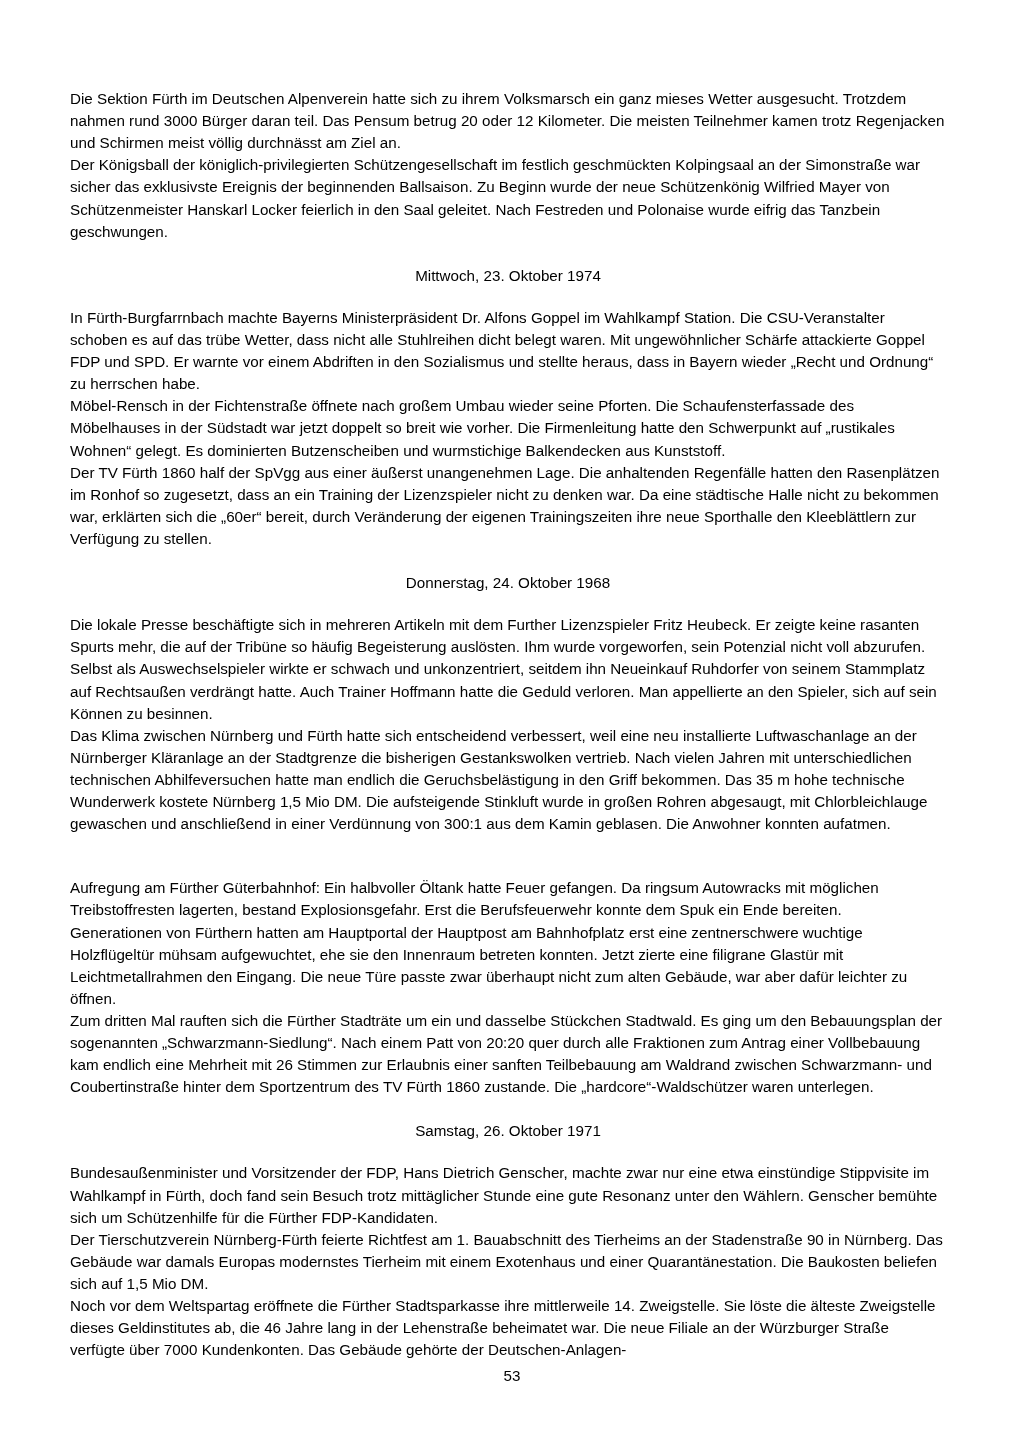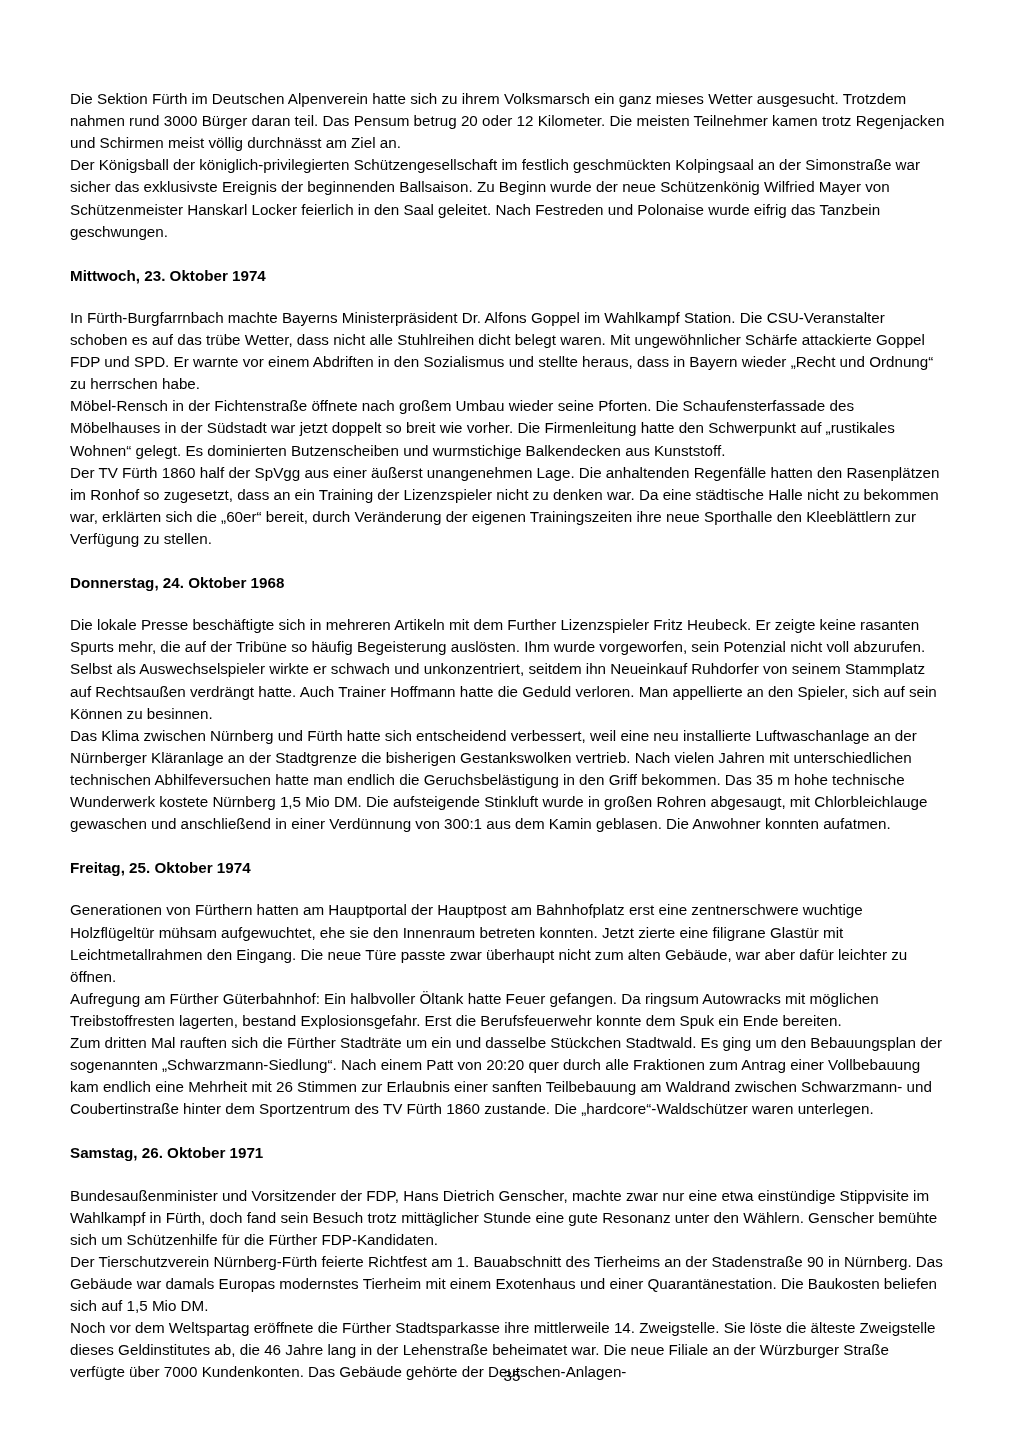--- a/index.html
+++ b/index.html
@@ -23,23 +23,24 @@
   .doc-body {
     font-size: 15.2px;
     line-height: 1.455;
     text-align: left;
   }
   p.para {
     margin: 0;
   }
   h2.daytitle {
     font-size: 15.2px;
-    font-weight: bold;
+    font-weight: normal;
     margin: 0;
     line-height: 1.455;
+    text-align: center;
   }
   .gap-before-heading {
     height: 22px;
   }
   .gap-after-heading {
     height: 20px;
   }
   .pagenum {
     position: absolute;
     left: 0;
@@ -62,26 +63,25 @@
       <div class="gap-after-heading"></div>
       <p class="para">In Fürth-Burgfarrnbach machte Bayerns Ministerpräsident Dr. Alfons Goppel im Wahlkampf Station. Die CSU-Veranstalter schoben es auf das trübe Wetter, dass nicht alle Stuhlreihen dicht belegt waren. Mit ungewöhnlicher Schärfe attackierte Goppel FDP und SPD. Er warnte vor einem Abdriften in den Sozialismus und stellte heraus, dass in Bayern wieder „Recht und Ordnung“ zu herrschen habe.</p>
       <p class="para">Möbel-Rensch in der Fichtenstraße öffnete nach großem Umbau wieder seine Pforten. Die Schaufensterfassade des Möbelhauses in der Südstadt war jetzt doppelt so breit wie vorher. Die Firmenleitung hatte den Schwerpunkt auf „rustikales Wohnen“ gelegt. Es dominierten Butzenscheiben und wurmstichige Balkendecken aus Kunststoff.</p>
       <p class="para">Der TV Fürth 1860 half der SpVgg aus einer äußerst unangenehmen Lage. Die anhaltenden Regenfälle hatten den Rasenplätzen im Ronhof so zugesetzt, dass an ein Training der Lizenzspieler nicht zu denken war. Da eine städtische Halle nicht zu bekommen war, erklärten sich die „60er“ bereit, durch Veränderung der eigenen Trainingszeiten ihre neue Sporthalle den Kleeblättlern zur Verfügung zu stellen.</p>
       <div class="gap-before-heading"></div>
       <h2 class="daytitle">Donnerstag, 24. Oktober 1968</h2>
       <div class="gap-after-heading"></div>
       <p class="para">Die lokale Presse beschäftigte sich in mehreren Artikeln mit dem Further Lizenzspieler Fritz Heubeck. Er zeigte keine rasanten Spurts mehr, die auf der Tribüne so häufig Begeisterung auslösten. Ihm wurde vorgeworfen, sein Potenzial nicht voll abzurufen. Selbst als Auswechselspieler wirkte er schwach und unkonzentriert, seitdem ihn Neueinkauf Ruhdorfer von seinem Stammplatz auf Rechtsaußen verdrängt hatte. Auch Trainer Hoffmann hatte die Geduld verloren. Man appellierte an den Spieler, sich auf sein Können zu besinnen.</p>
       <p class="para">Das Klima zwischen Nürnberg und Fürth hatte sich entscheidend verbessert, weil eine neu installierte Luftwaschanlage an der Nürnberger Kläranlage an der Stadtgrenze die bisherigen Gestankswolken vertrieb. Nach vielen Jahren mit unterschiedlichen technischen Abhilfeversuchen hatte man endlich die Geruchsbelästigung in den Griff bekommen. Das 35 m hohe technische Wunderwerk kostete Nürnberg 1,5 Mio DM. Die aufsteigende Stinkluft wurde in großen Rohren abgesaugt, mit Chlorbleichlauge gewaschen und anschließend in einer Verdünnung von 300:1 aus dem Kamin geblasen. Die Anwohner konnten aufatmen.</p>
       <div class="gap-before-heading"></div>
-      <h2 class="daytitle">Freitag, 25. Oktober 1974</h2>
       <div class="gap-after-heading"></div>
+      <p class="para">Aufregung am Fürther Güterbahnhof: Ein halbvoller Öltank hatte Feuer gefangen. Da ringsum Autowracks mit möglichen Treibstoffresten lagerten, bestand Explosionsgefahr. Erst die Berufsfeuerwehr konnte dem Spuk ein Ende bereiten.</p>
       <p class="para">Generationen von Fürthern hatten am Hauptportal der Hauptpost am Bahnhofplatz erst eine zentnerschwere wuchtige Holzflügeltür mühsam aufgewuchtet, ehe sie den Innenraum betreten konnten. Jetzt zierte eine filigrane Glastür mit Leichtmetallrahmen den Eingang. Die neue Türe passte zwar überhaupt nicht zum alten Gebäude, war aber dafür leichter zu öffnen.</p>
-      <p class="para">Aufregung am Fürther Güterbahnhof: Ein halbvoller Öltank hatte Feuer gefangen. Da ringsum Autowracks mit möglichen Treibstoffresten lagerten, bestand Explosionsgefahr. Erst die Berufsfeuerwehr konnte dem Spuk ein Ende bereiten.</p>
       <p class="para">Zum dritten Mal rauften sich die Fürther Stadträte um ein und dasselbe Stückchen Stadtwald. Es ging um den Bebauungsplan der sogenannten „Schwarzmann-Siedlung“. Nach einem Patt von 20:20 quer durch alle Fraktionen zum Antrag einer Vollbebauung kam endlich eine Mehrheit mit 26 Stimmen zur Erlaubnis einer sanften Teilbebauung am Waldrand zwischen Schwarzmann- und Coubertinstraße hinter dem Sportzentrum des TV Fürth 1860 zustande. Die „hardcore“-Waldschützer waren unterlegen.</p>
       <div class="gap-before-heading"></div>
       <h2 class="daytitle">Samstag, 26. Oktober 1971</h2>
       <div class="gap-after-heading"></div>
       <p class="para">Bundesaußenminister und Vorsitzender der FDP, Hans Dietrich Genscher, machte zwar nur eine etwa einstündige Stippvisite im Wahlkampf in Fürth, doch fand sein Besuch trotz mittäglicher Stunde eine gute Resonanz unter den Wählern. Genscher bemühte sich um Schützenhilfe für die Fürther FDP-Kandidaten.</p>
       <p class="para">Der Tierschutzverein Nürnberg-Fürth feierte Richtfest am 1. Bauabschnitt des Tierheims an der Stadenstraße 90 in Nürnberg. Das Gebäude war damals Europas modernstes Tierheim mit einem Exotenhaus und einer Quarantänestation. Die Baukosten beliefen sich auf 1,5 Mio DM.</p>
       <p class="para">Noch vor dem Weltspartag eröffnete die Fürther Stadtsparkasse ihre mittlerweile 14. Zweigstelle. Sie löste die älteste Zweigstelle dieses Geldinstitutes ab, die 46 Jahre lang in der Lehenstraße beheimatet war. Die neue Filiale an der Würzburger Straße verfügte über 7000 Kundenkonten. Das Gebäude gehörte der Deutschen-Anlagen-</p>
     </div>
-  <div class="pagenum">35</div>
+  <div class="pagenum">53</div>
 </div>
 
 </body></html>

